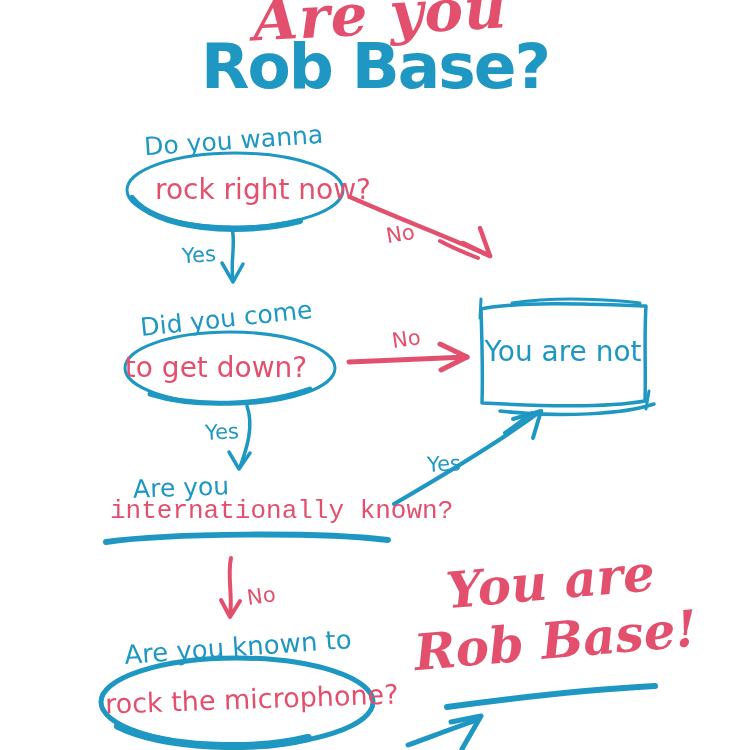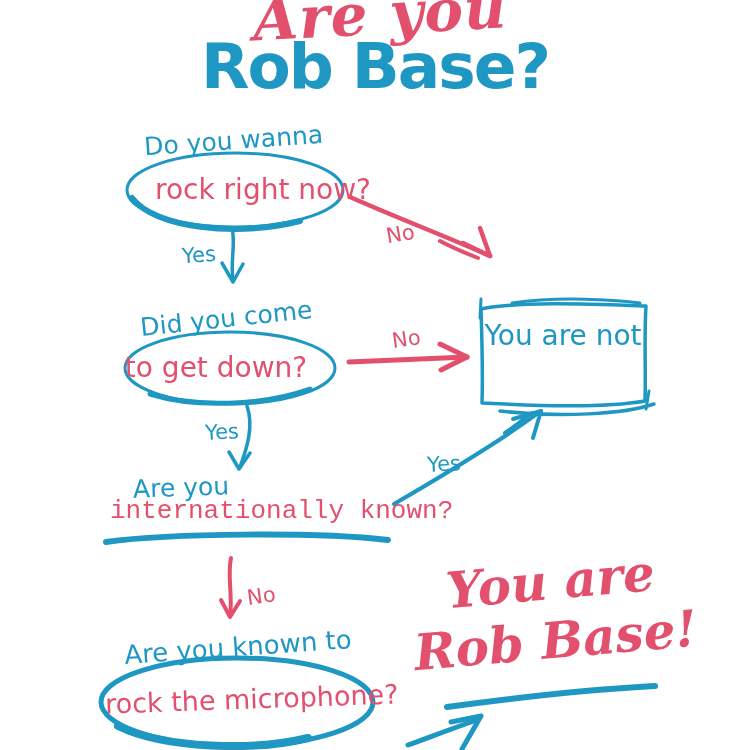--- a/index.html
+++ b/index.html
@@ -14,21 +14,21 @@
   .txt-blue{color:var(--blue,#1F97C3);}
   .txt-pink{color:var(--pink,#E2506E);}
   .hand{font-family:"DejaVu Sans",sans-serif;white-space:nowrap;}
   .script{font-family:"DejaVu Serif",serif;font-style:italic;font-weight:bold;white-space:nowrap;}
   .center{text-align:center;}
   .title-script{font-size:58px;letter-spacing:1px;}
   .title-main{font-size:63px;font-weight:bold;letter-spacing:-2px;}
   .lead{font-size:25px;}
   .question{font-size:28px;}
   .edge-label{font-size:21px;}
-  .box-text{font-size:28px;line-height:1.32;}
+  .box-text{font-size:28px;line-height:1.32;margin-top:16px;}
   .result-script{font-size:50px;line-height:1.18;}
 </style>
 </head>
 <body>
 
 <div class="poster">
 
   <svg class="flow" viewBox="0 0 750 750" aria-hidden="true">
 
     <g>

